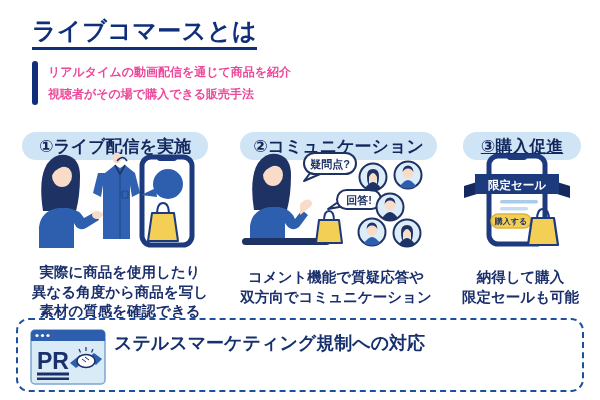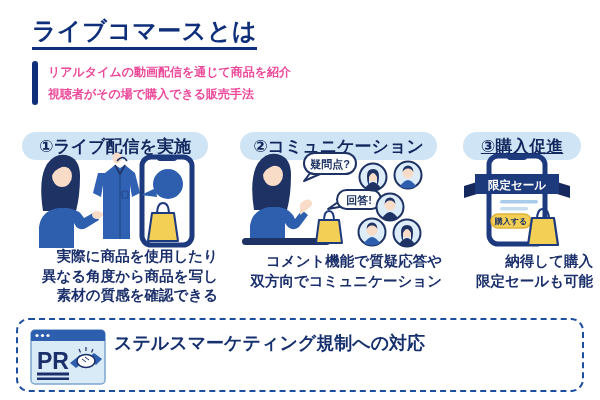--- a/index.html
+++ b/index.html
@@ -32,23 +32,23 @@
   .pill1 { left:22px;  width:186px; }
   .pill2 { left:240px; width:197px; }
   .pill3 { left:463px; width:118px;text-decoration:underline; }
 
   .illus { position:absolute; }
   .illus1 { left:35px;  top:151px; }
   .illus2 { left:240px; top:148px; }
   .illus3 { left:462px; top:150px; }
 
   .caption {
-    position:absolute; text-align:right;
+    position:absolute; text-align:center;
     font-weight:bold; color:#1b2f6b;
-    font-size:14.5px; line-height:19.5px; white-space:nowrap;
+    font-size:14.5px; line-height:19.5px; white-space:nowrap;margin-top:16px;
   }
   .caption1 { left:22px;  top:247px; width:196px; }
   .caption2 { left:230px; top:252px; width:212px; }
   .caption3 { left:448px; top:252px; width:145px; }
 
   .footer-box {
     position:absolute; left:16px; top:318px; width:568px; height:74px;
     border:2.5px dashed #1d4fa0; border-radius:13px; background:#fff;
   }
   .pr-icon { position:absolute; left:12px; top:9px; }

